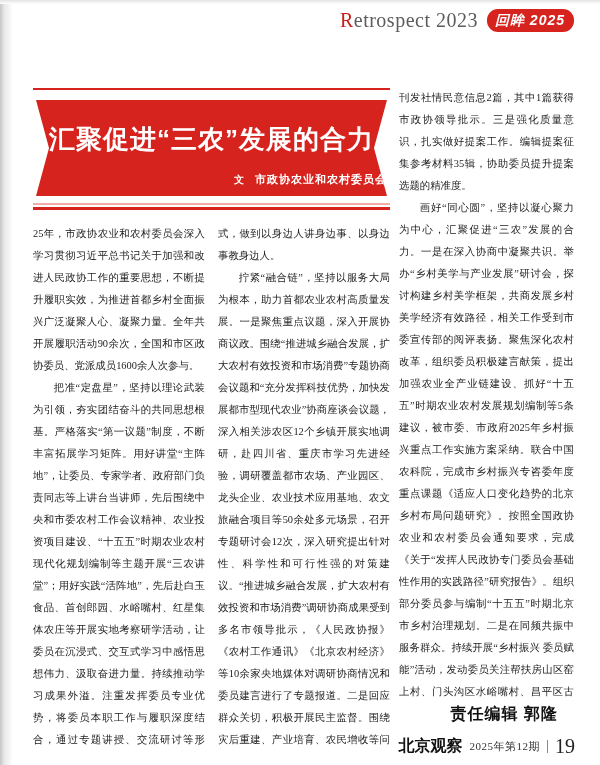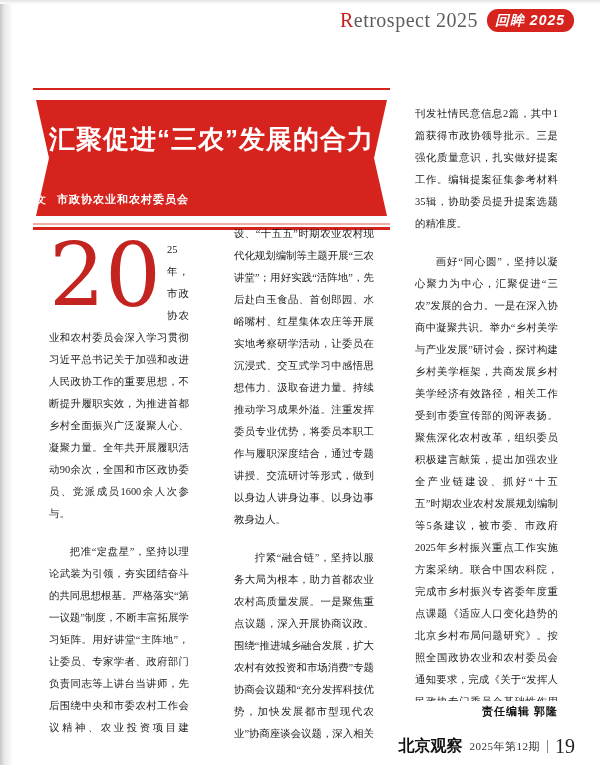--- a/index.html
+++ b/index.html
@@ -38,35 +38,35 @@
     font-weight:bold; font-style:italic;
     font-size:14px; line-height:1;
     padding:4px 9px 5px 8px; letter-spacing:1px;border-radius:11px;
   }
 
   
   .title-block { position:absolute; left:33px; top:88px; width:357px; }
   .rule-top { height:2px; background:#d7231e; }
   .ribbon {
     position:relative;
-    margin:10px 3px 0 3px; height:116px;
+    margin:10px 3px 0 3px; height:96px;
     background:#d7231e;
     -webkit-clip-path:polygon(0 0,100% 0,calc(100% - 13px) 50%,100% 100%,0 100%,13px 50%);
     clip-path:polygon(0 0,100% 0,calc(100% - 13px) 50%,100% 100%,0 100%,13px 50%);
   }
   .article-title {
     position:absolute; top:25px; left:0; right:0;
     text-align:center;
     font-family:"Liberation Sans", sans-serif;
     font-weight:bold; font-size:26px; line-height:1.15;
     color:#ffffff; letter-spacing:1px;
   }
   .byline {
     position:absolute; bottom:9px; left:0; right:0;
-    text-align:left; color:#ffffff;
+    text-align:right; color:#ffffff;
     font-family:Liberation Sans, sans-serif;
     font-size:11px; font-weight:bold; letter-spacing:1px;
   }
   .byline .byline-label { font-size:10px; margin-right:10px; }
   .rule-pink { height:2px; background:#f2aba7; margin-top:7px; }
   .rule-red  { height:3px; background:#d7231e; margin-top:2px; }
 
   
   .two-cols {
     position:absolute; left:33px; top:223px;
@@ -75,37 +75,37 @@
     overflow:hidden;
   }
   .right-col {
     position:absolute; left:399px; top:87px;
     width:175px; height:614px;
     overflow:hidden;
   }
   .bodytext p {
     font-size:10.4px; line-height:22px;
     text-align:justify; text-justify:inter-ideograph;
-    margin:16px;
+    margin:0;
   }
   .bodytext p.indent { text-indent:2em; }
   .dropcap {
     float:left;
     font-family:"DejaVu Serif","Liberation Serif",serif;
     font-size:88px; line-height:66px;
     color:#c32420;
     padding:4px 6px 0 0;
   }
 
   
   .editor-line {
     position:absolute; left:399px; top:704px; width:175px;
     text-align:right; padding-right:16px;
     font-family:"Liberation Sans", sans-serif;
-    font-weight:bold; font-size:11px; color:#111;
+    font-weight:bold; font-size:16px; color:#111;
     letter-spacing:1px;
   }
   .page-footer {
     position:absolute; right:25px; bottom:7px;
     display:flex; align-items:center; gap:7px;
   }
   .footer-magazine {
     font-family:"Liberation Sans", sans-serif;
     font-weight:bold; font-size:16px; color:#111;
   }
@@ -117,36 +117,36 @@
   }
 </style>
 </head>
 <body>
 
 <div class="page">
   <div class="edge-shade-left"></div>
   <div class="edge-shade-top"></div>
 
   <div class="running-head">
-    <div class="retrospect"><span class="initial">R</span><span>etrospect 2025</span></div>
+    <div class="retrospect"><span class="initial">R</span><span>etrospect 2023</span></div>
     <div class="huimou-badge">回眸 2025</div>
   </div>
 
   <div class="title-block">
     <div class="rule-top"></div>
     <div class="ribbon">
       <div class="article-title">汇聚促进“三农”发展的合力</div>
       <div class="byline"><span class="byline-label">文</span><span>市政协农业和农村委员会</span></div>
     </div>
     <div class="rule-pink"></div>
     <div class="rule-red"></div>
   </div>
 
   <div class="two-cols bodytext">
-    <p><span class="dropcap">20</span><span>25年，市政协农业和农村委员会深入学习贯彻习近平总书记关于加强和改进人民政协工作的重要思想，不断提升履职实效，为推进首都乡村全面振兴广泛凝聚人心、凝聚力量。全年共开展履职活动90余次，全国和市区政协委员、党派成员1600余人次参与。</span></p>
+    <p><span>25年，市政协农业和农村委员会深入学习贯彻习近平总书记关于加强和改进人民政协工作的重要思想，不断提升履职实效，为推进首都乡村全面振兴广泛凝聚人心、凝聚力量。全年共开展履职活动90余次，全国和市区政协委员、党派成员1600余人次参与。</span></p>
     <p class="indent">把准“定盘星”，坚持以理论武装为引领，夯实团结奋斗的共同思想根基。严格落实“第一议题”制度，不断丰富拓展学习矩阵。用好讲堂“主阵地”，让委员、专家学者、政府部门负责同志等上讲台当讲师，先后围绕中央和市委农村工作会议精神、农业投资项目建设、“十五五”时期农业农村现代化规划编制等主题开展“三农讲堂”；用好实践“活阵地”，先后赴白玉食品、首创郎园、水峪嘴村、红星集体农庄等开展实地考察研学活动，让委员在沉浸式、交互式学习中感悟思想伟力、汲取奋进力量。持续推动学习成果外溢。注重发挥委员专业优势，将委员本职工作与履职深度结合，通过专题讲授、交流研讨等形式，做到以身边人讲身边事、以身边事教身边人。</p>
     <p class="indent">拧紧“融合链”，坚持以服务大局为根本，助力首都农业农村高质量发展。一是聚焦重点议题，深入开展协商议政。围绕“推进城乡融合发展，扩大农村有效投资和市场消费”专题协商会议题和“充分发挥科技优势，加快发展都市型现代农业”协商座谈会议题，深入相关涉农区12个乡镇开展实地调研，赴四川省、重庆市学习先进经验，调研覆盖都市农场、产业园区、龙头企业、农业技术应用基地、农文旅融合项目等50余处多元场景，召开专题研讨会12次，深入研究提出针对性、科学性和可行性强的对策建议。“推进城乡融合发展，扩大农村有效投资和市场消费”调研协商成果受到多名市领导批示，《人民政协报》《农村工作通讯》《北京农村经济》等10余家央地媒体对调研协商情况和委员建言进行了专题报道。二是回应群众关切，积极开展民主监督。围绕灾后重建、产业培育、农民增收等问题开展专项调研，主动为群众发声。聚焦接诉即办每月一题“农村宅基地确权”议题，组织委员先后赴3个区4个镇开展实地调研，推荐2名委员在接诉即办月度例会上发言。推动民主监督成果转化，报送</p>
   </div>
 
   <div class="right-col bodytext">
     <p>刊发社情民意信息2篇，其中1篇获得市政协领导批示。三是强化质量意识，扎实做好提案工作。编辑提案征集参考材料35辑，协助委员提升提案选题的精准度。</p>
     <p class="indent"><span>画好“同心圆”，坚持以凝心聚力为中心，汇聚促进“三农”发展的合力。一是在深入协商中凝聚共识。举办“乡村美学与产业发展”研讨会，探讨构建乡村美学框架，共商发展乡村美学经济有效路径，相关工作受到市委宣传部的阅评表扬。聚焦深化农村改革，组织委员积极建言献策，提出加强农业全产业链建设、抓好“十五五”时期农业农村发展规划编制等5条建议，被市委、市政府2025年乡村振兴重点工作实施方案采纳。联合中国农科院，完成市乡村振兴专咨委年度重点课题《适应人口变化趋势的北京乡村布局问题研究》。按照全国政协农业和农村委员会通知要求，完成《关于“发挥人民政协专门委员会基础性作用的实践路径”研究报告》。组织部分委员参与编制“十五五”时期北京市乡村治理规划。二是在同频共振中服务群众。持续开展“乡村振兴 委员赋能”活动，发动委员关注帮扶房山区窑上村、门头沟区水峪嘴村、昌平区古将村等，助力第一书记驻村帮扶工作落地，为农民群众提供近距离、常态化服务。新组建智慧农业委员工作室，围绕“助力农业插上科技的翅膀”开展主题活动。</span></p>
   </div>
 
   <div class="editor-line">责任编辑 郭隆</div>

